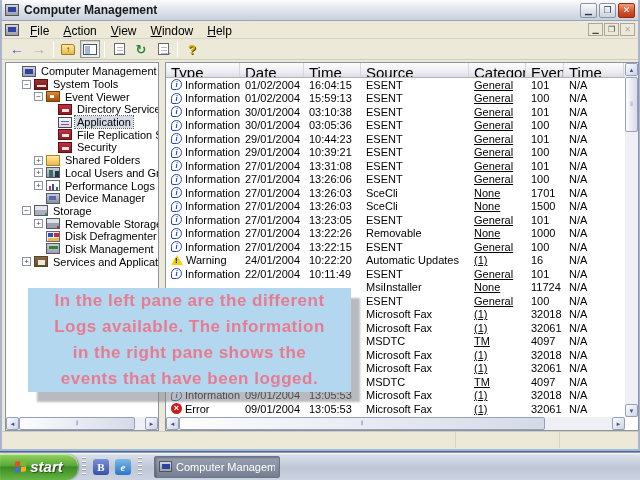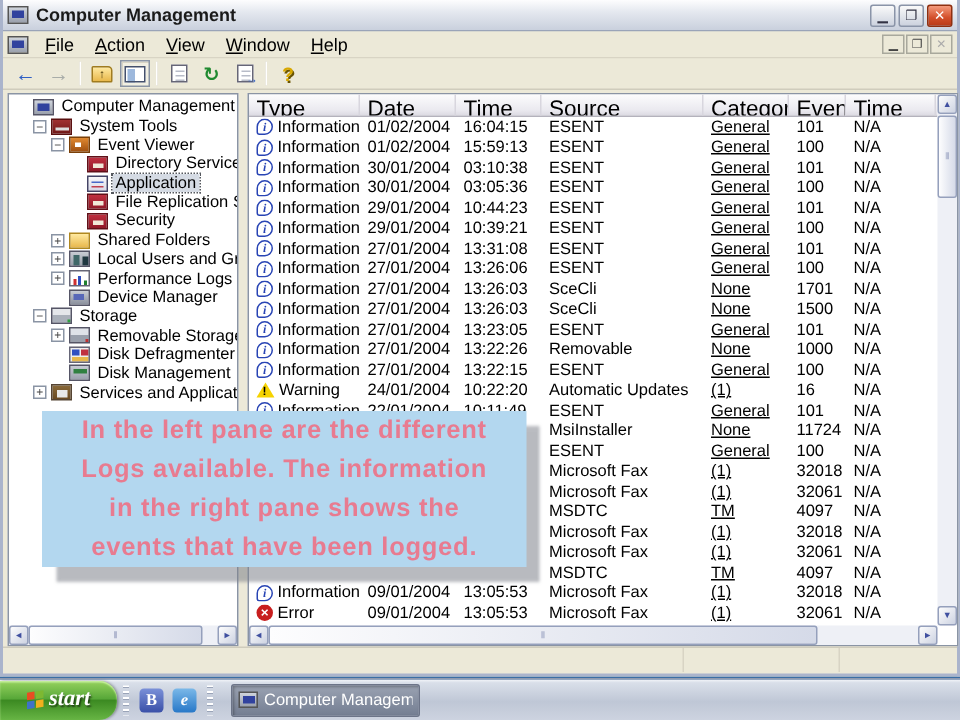--- a/index.html
+++ b/index.html
@@ -116,34 +116,34 @@
   #rp-hthumb{width:366px;}
   #lp-hthumb{width:116px;}
 
   
   #statusbar{position:absolute;left:0;right:0;top:431px;height:17px;background:#ece9d8;
     border-top:1px solid #cfccbc;display:flex;}
   .spane{border-right:1px solid #d8d4c4;}
   .spane.p1{flex:1;}.spane.p2{width:104px;}.spane.p3{width:78px;border-right:none;}
 
   
-  #overlay{position:absolute;left:28px;top:274px;width:323px;height:104px;z-index:50;
+  #overlay{position:absolute;left:28px;top:288px;width:323px;height:104px;z-index:50;
     display:flex;flex-direction:column;justify-content:center;text-align:center;}
   .ov-line{font-size:17px;line-height:26px;font-weight:bold;letter-spacing:0.5px;}
 
   
   #taskbar{position:absolute;left:0;top:452px;width:640px;height:28px;
     background:linear-gradient(180deg,#f4f6fa 0%,#d9dfe9 8%,#bfc7d6 55%,#cdd3e0 100%);
     border-top:1px solid #8f9ab0;display:flex;align-items:center;}
   #start-button{width:78px;height:26px;margin:1px 0;border-radius:0 12px 12px 0;
     background:linear-gradient(180deg,#96d25e 0%,#58a839 45%,#3c8a22 50%,#67b544 100%);
     box-shadow:inset 0 1px 1px #c8f0a0,1px 0 2px rgba(0,0,0,.35);
     display:flex;align-items:center;justify-content:center;gap:4px;}
   #start-button .label{color:#fff;font-size:15px;font-weight:bold;font-style:italic;
-    text-shadow:1px 1px 1px rgba(0,0,0,.5);font-family:Liberation Serif, serif;}
+    text-shadow:1px 1px 1px rgba(0,0,0,.5);}
   .flag{display:grid;grid-template:5px 5px/5px 5px;gap:1px;transform:skewY(-8deg);}
   .flag i{display:block;}
   .flag .r{background:#e84c22;}.flag .g{background:#7db832;}.flag .b{background:#3f72c8;}.flag .y{background:#f0b01e;}
   .grip{width:4px;height:20px;margin:0 4px;
     background:repeating-linear-gradient(180deg,#fff 0 1px,#9aa4b8 1px 2px,transparent 2px 4px);}
   .ql-icon{width:16px;height:16px;margin:0 3px;border-radius:3px;color:#fff;font-size:11px;
     font-weight:bold;line-height:16px;text-align:center;font-family:"Liberation Serif",serif;}
   .ql-icon.app{background:linear-gradient(#7a90d8,#3a50a8);}
   .ql-icon.ie{background:linear-gradient(#7ab8e8,#2878c8);font-style:italic;}
   #taskbtn{width:126px;height:22px;margin-left:8px;border:1px solid #6c7488;border-radius:2px;

